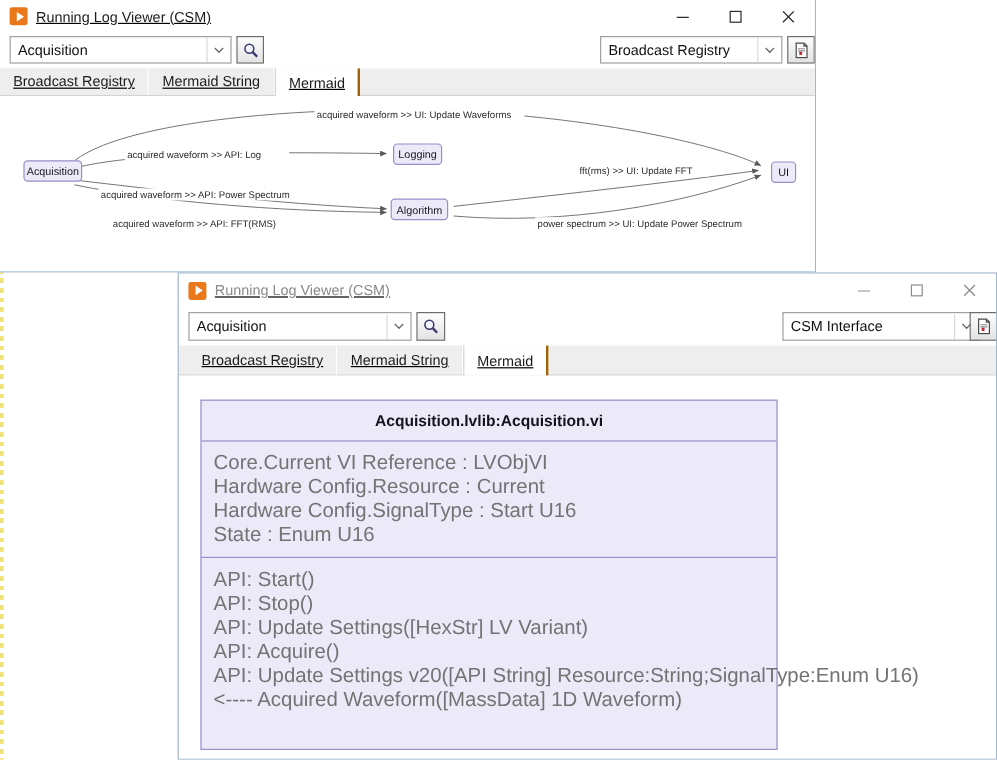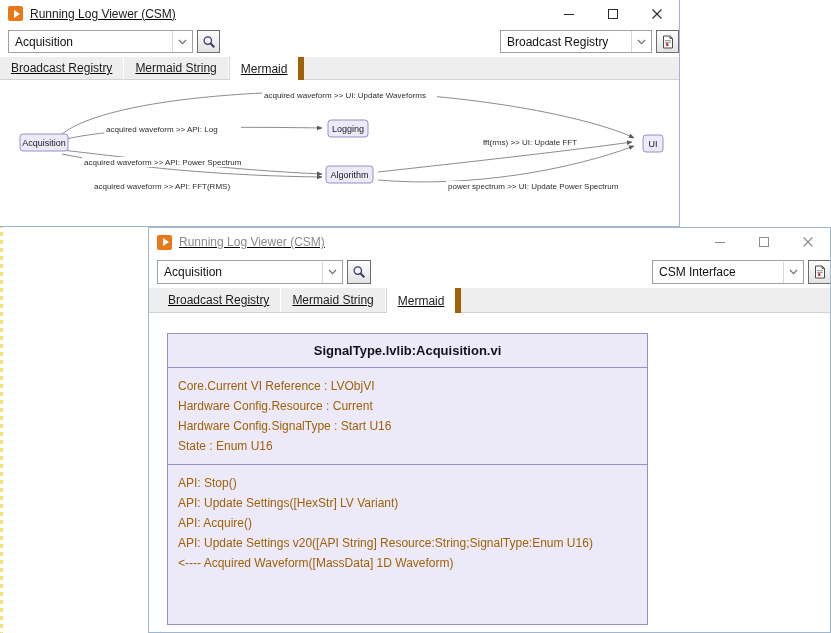--- a/index.html
+++ b/index.html
@@ -95,21 +95,21 @@
     height:22px;padding:0 11px;
     font-size:12px;color:#1b1b1b;
     display:flex;align-items:center;
     background:#eeeeee;
     border-right:1px solid #ffffff;
     box-sizing:border-box;
     white-space:nowrap;
   }
   .tab.active{
     background:#ffffff;
-    border-right:6px solid #a16207;
+    border-right:2px solid #a16207;
     border-left:1px solid #d3d3d3;
     margin-bottom:-1px;
     height:23px;
   }
 
   
   .canvas{background:#ffffff;position:relative;overflow:hidden;}
   .canvas svg{display:block;}
   .node-label{font-family:"Liberation Sans",sans-serif;font-size:9px;fill:#18171d;}
   .edge-label{font-family:"Liberation Sans",sans-serif;font-size:8px;fill:#2b2b2b;}
@@ -125,21 +125,21 @@
     text-align:center;
     font-size:13px;font-weight:bold;color:#14131a;
     padding:9px 4px 9px 4px;
     border-bottom:1px solid #9a8ec9;
   }
   .class-section{
     padding:8px 10px 8px 10px;
   }
   .class-section + .class-section{border-top:1px solid #9a8ec9;}
   .class-line{
-    font-size:12px;color:#a16207;line-height:20px;white-space:pre;
+    font-size:17px;color:#737373;line-height:20px;white-space:pre;
   }
 
   
   .edge-strip{
     position:absolute;left:0;top:0;width:3px;height:633px;
     background:repeating-linear-gradient(#f2e27a 0 4px,#ffffff 4px 8px);
   }
 </style>
 </head>
 <body>
@@ -301,21 +301,21 @@
             <path d="M1 1 L4.5 4.6 L8 1" fill="none" stroke="#6b6b6b" stroke-width="1.1"></path>
           </svg>
       </div>
     </div>
     <div class="iconbtn" style="left:198px;top:4px;width:24px;height:24px;">
       <svg width="14" height="14" viewBox="0 0 14 14">
         <circle cx="5.8" cy="5.6" r="3.7" fill="#f2f6fb" stroke="#3a3a6e" stroke-width="1.3"></circle>
         <line x1="8.6" y1="8.5" x2="12.3" y2="12.3" stroke="#3a3a6e" stroke-width="2"></line>
       </svg>
     </div>
-    <div class="combo" style="left:503px;top:4px;width:152px;height:24px;">
+    <div class="combo" style="left:503px;top:4px;width:164px;height:24px;">
       <div class="cval">CSM Interface</div>
       <div class="carrow">
         <svg width="9" height="6" viewBox="0 0 9 6">
             <path d="M1 1 L4.5 4.6 L8 1" fill="none" stroke="#6b6b6b" stroke-width="1.1"></path>
           </svg>
       </div>
     </div>
     <div class="iconbtn" style="left:659px;top:4px;width:24px;height:24px;">
       <svg width="14" height="14" viewBox="0 0 14 14">
         <path d="M2.5 1 H9 L11.5 3.4 V13 H2.5 Z" fill="#fdfdfd" stroke="#4a4a4a" stroke-width="1"></path>
@@ -328,30 +328,31 @@
   </div>
 
   <div class="tabstrip" style="height:24px;padding-left:8px;">
     <div class="tab" style="height:24px;">Broadcast Registry</div>
     <div class="tab" style="height:24px;">Mermaid String</div>
     <div class="tab active" style="height:25px;">Mermaid</div>
   </div>
 
   <div class="canvas" style="width:683px;height:350px;">
     <div class="classbox" style="left:18px;top:20px;width:481px;height:292px;">
-      <div class="class-title">SignalType.lvlib:Acquisition.vi</div>
+      <div class="class-title">Acquisition.lvlib:Acquisition.vi</div>
 
       <div class="class-section">
         <div class="class-line">Core.Current VI Reference : LVObjVI</div>
         <div class="class-line">Hardware Config.Resource : Current</div>
         <div class="class-line">Hardware Config.SignalType : Start U16</div>
         <div class="class-line">State : Enum U16</div>
       </div>
 
       <div class="class-section">
+        <div class="class-line">API: Start()</div>
         <div class="class-line">API: Stop()</div>
         <div class="class-line">API: Update Settings([HexStr] LV Variant)</div>
         <div class="class-line">API: Acquire()</div>
         <div class="class-line">API: Update Settings v20([API String] Resource:String;SignalType:Enum U16)</div>
         <div class="class-line">&lt;---- Acquired Waveform([MassData] 1D Waveform)</div>
       </div>
     </div>
   </div>
 </div>
 

